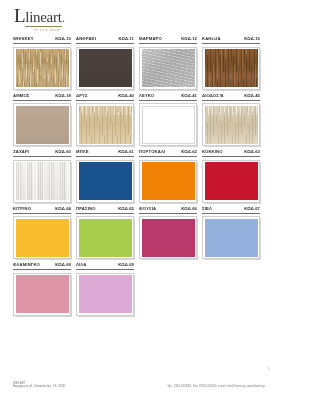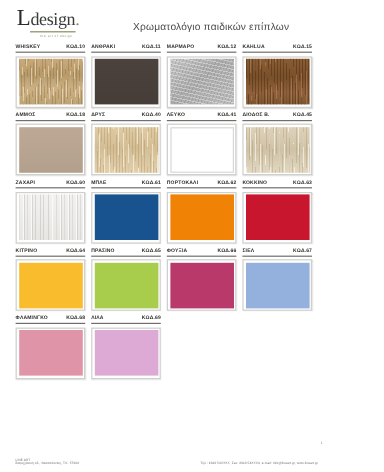--- a/index.html
+++ b/index.html
@@ -195,24 +195,23 @@
     color:#8a8a88;
   }
 </style>
 </head>
 <body>
 
 <div id="page">
 
   <div class="header">
     <div class="logo-wrap">
-      <div class="logo"><span class="l-cap">L</span><span class="under">design</span><span class="dot">.</span></div>
+      <div class="logo"><span class="l-cap">L</span><span class="under">lineart</span><span class="dot">.</span></div>
       <div class="tagline">the art of design</div>
     </div>
-    <div class="doc-title">Χρωματολόγιο παιδικών επίπλων</div>
   </div>
 
   <div class="grid" id="grid">
       <div class="row">
         <div class="cell">
           <div class="labels">
             <span class="lbl-name">WHISKEY</span>
             <span class="lbl-code">ΚΩΔ.10</span>
           </div>
           <div class="swatch-frame">

